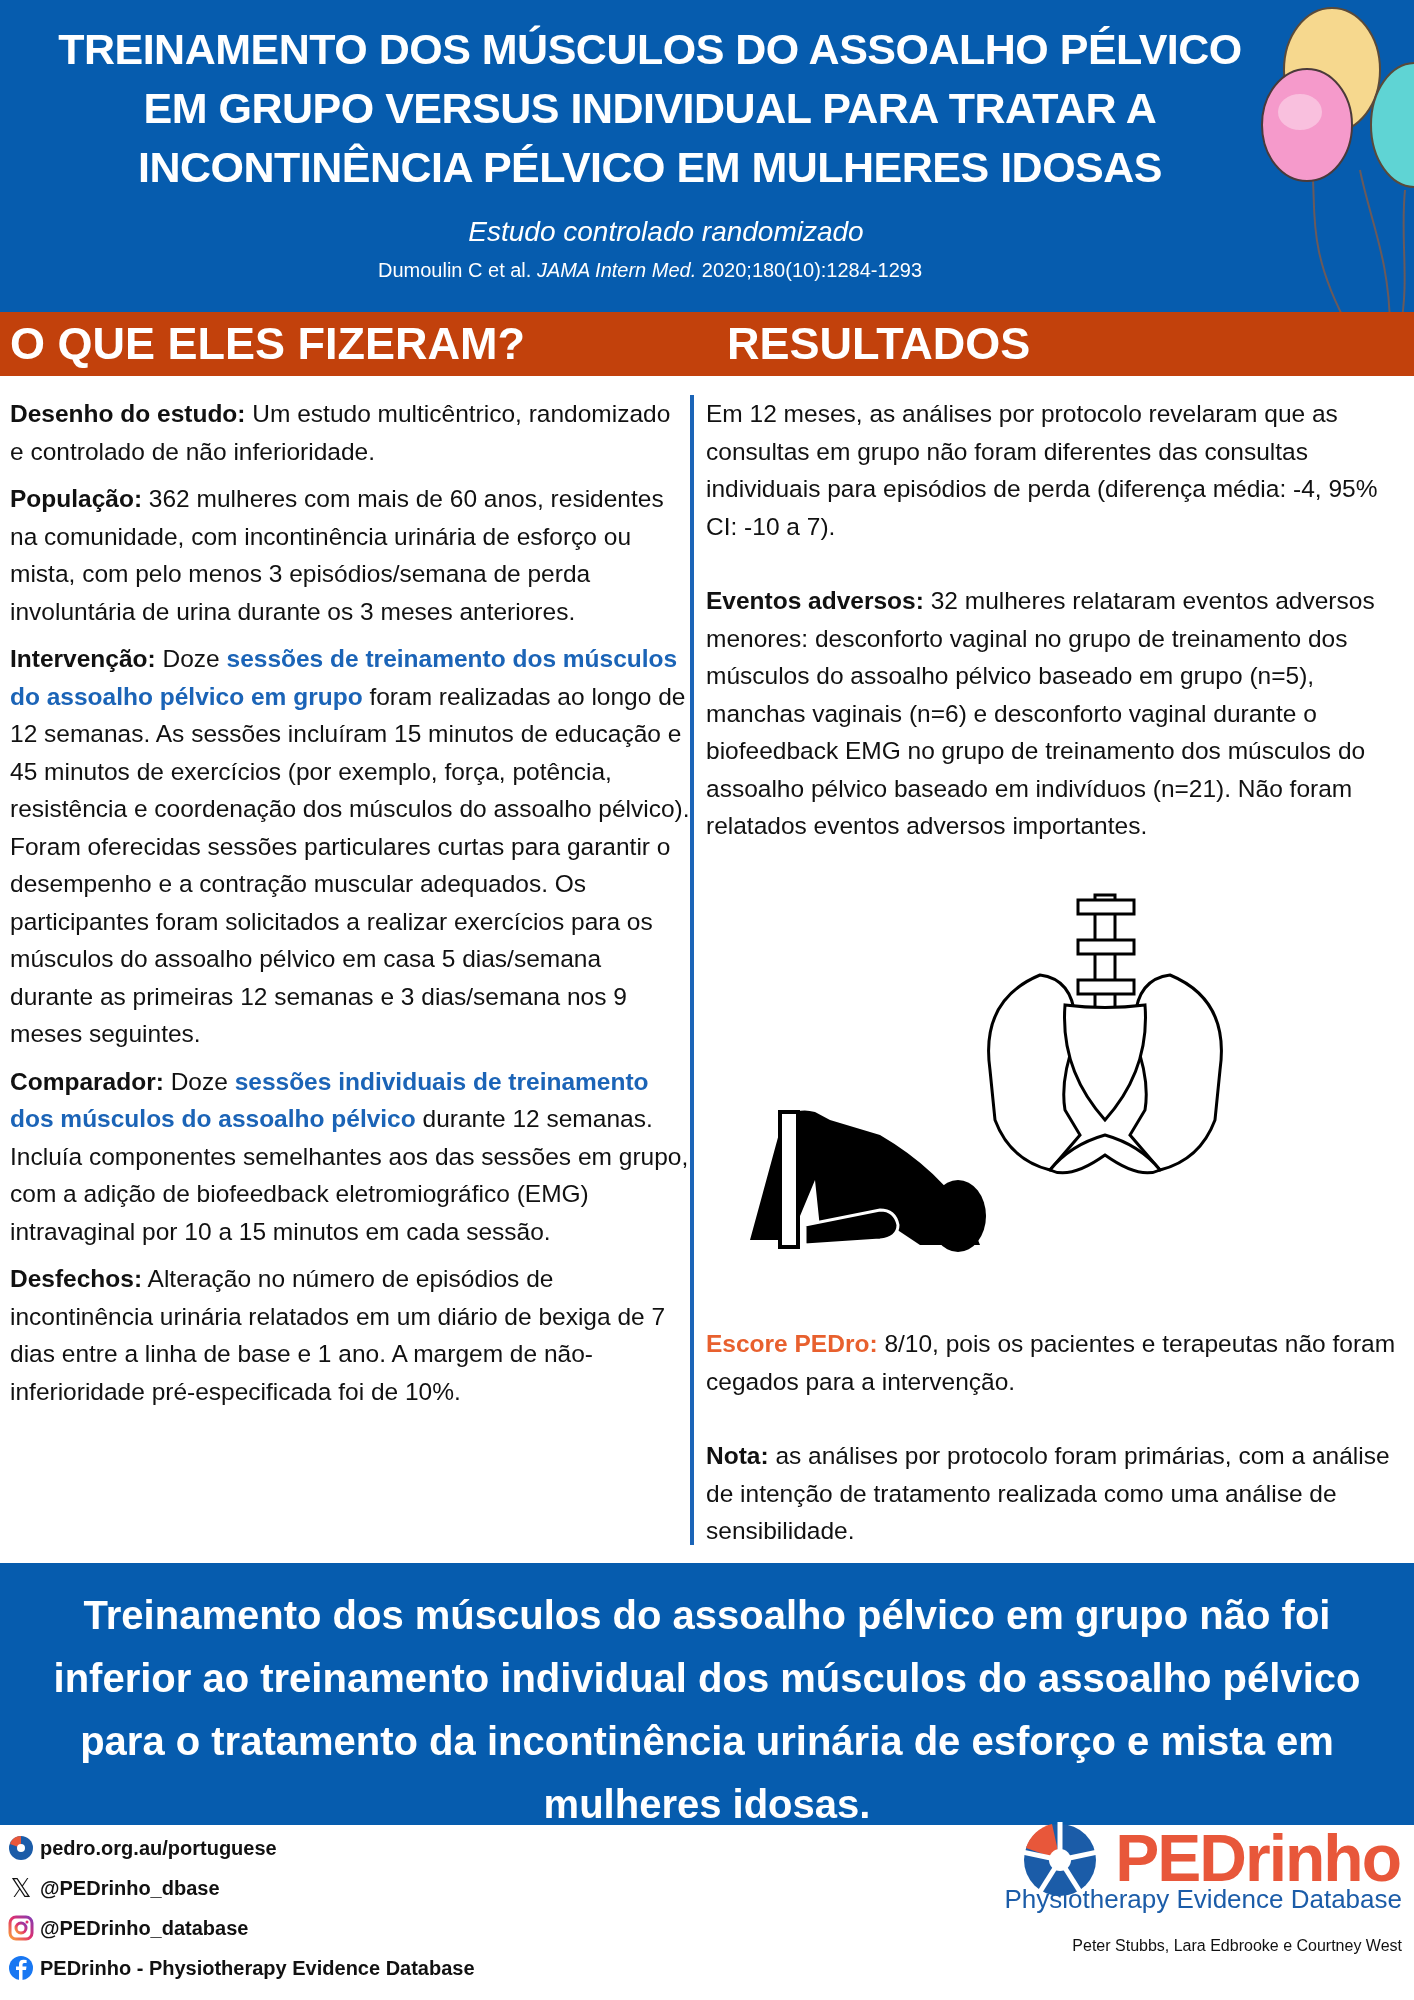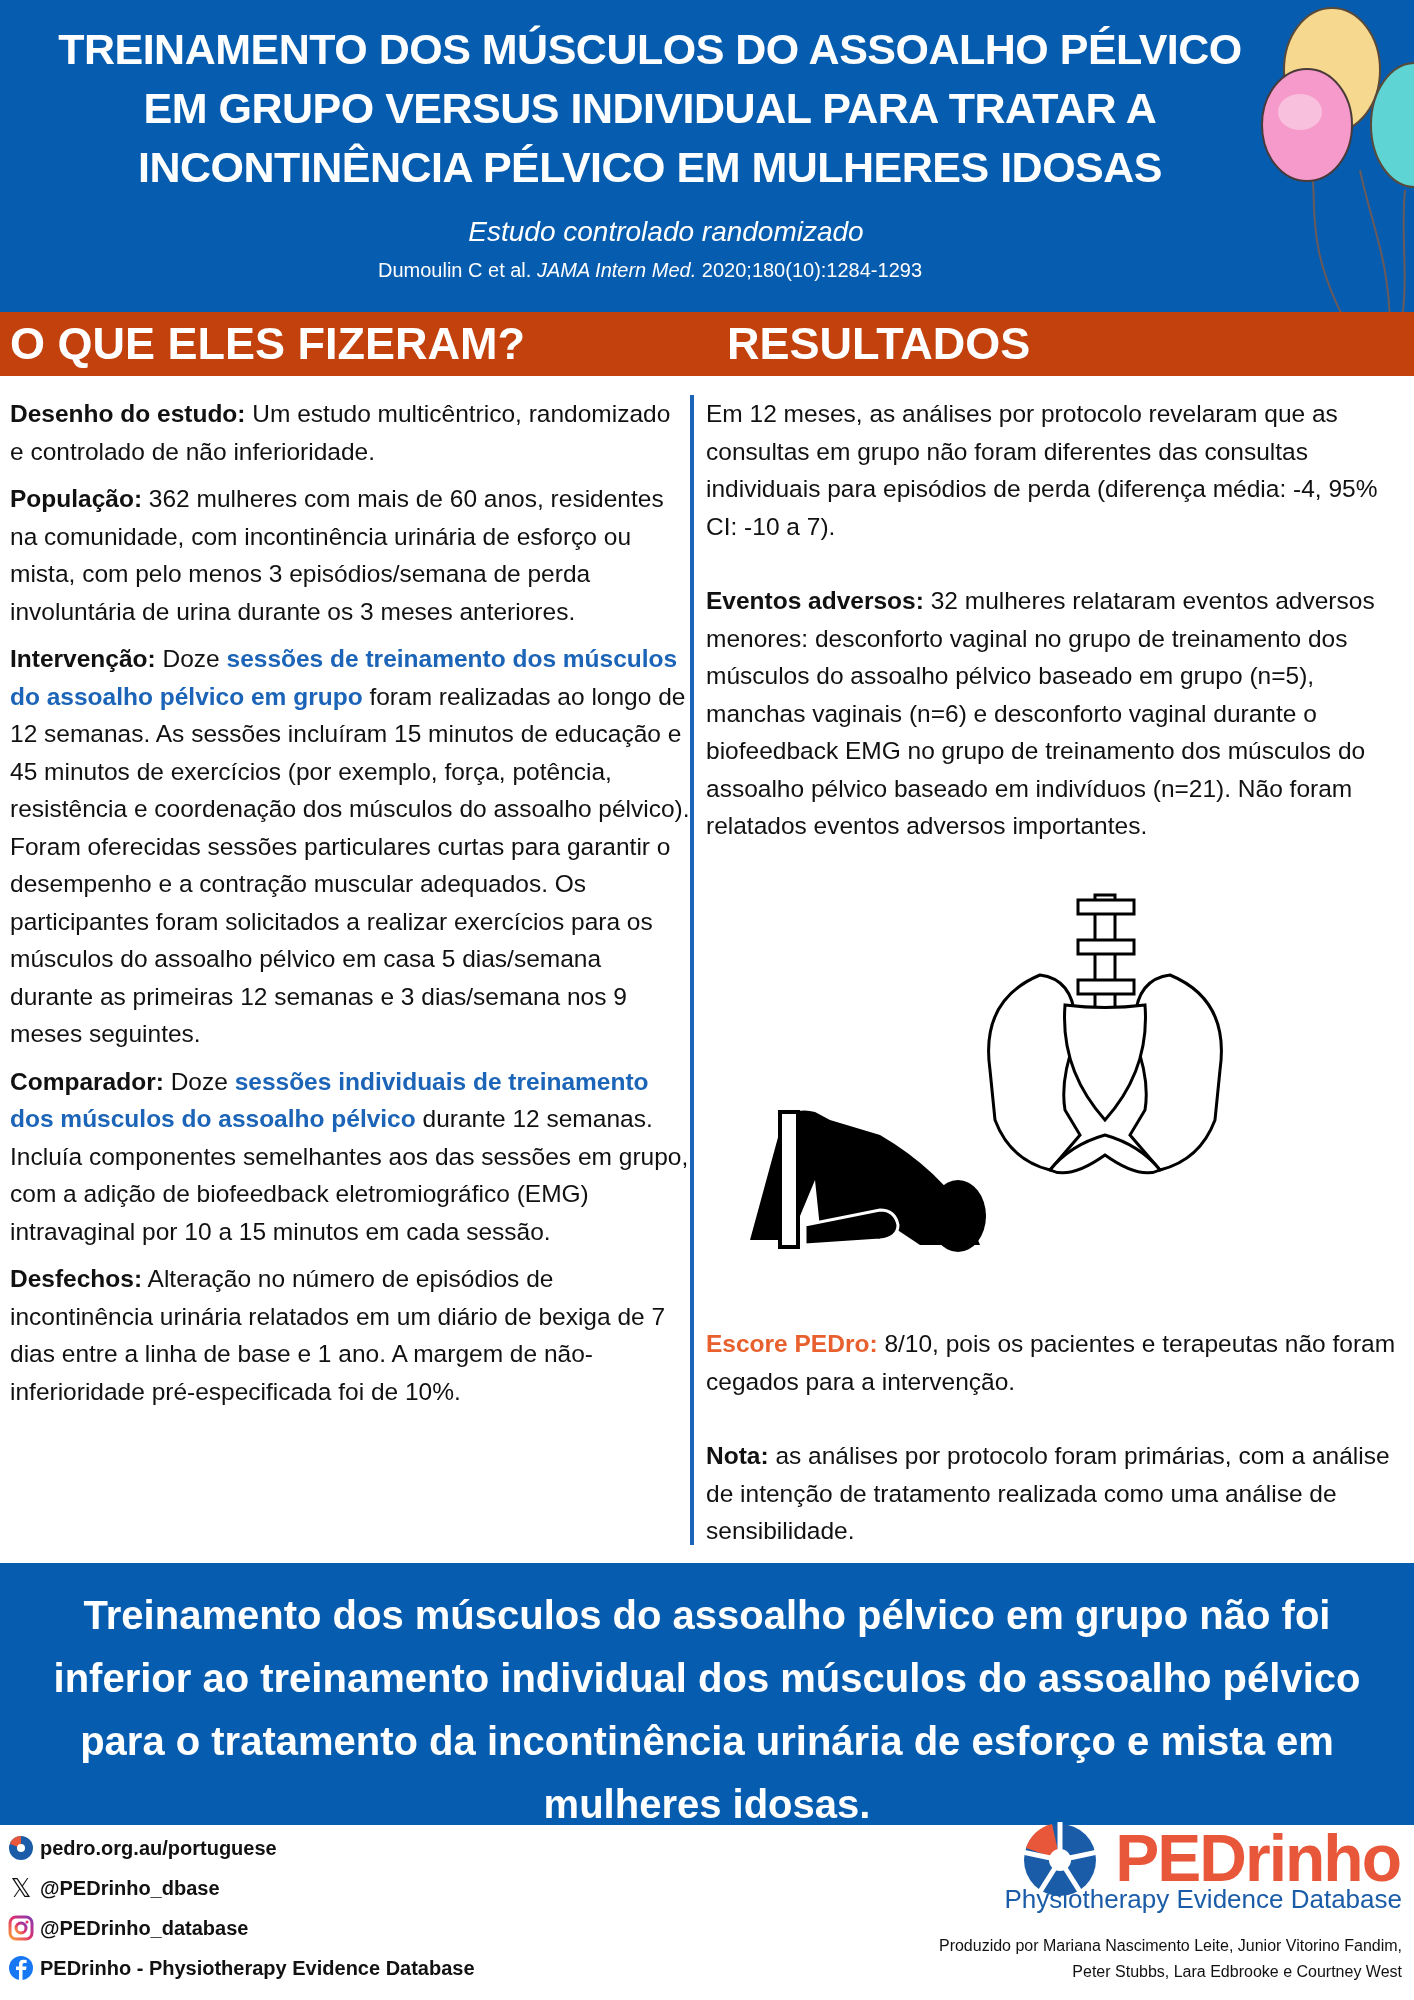--- a/index.html
+++ b/index.html
@@ -188,15 +188,14 @@
     <line x1="38" y1="38" x2="76" y2="30"></line>
     <line x1="38" y1="38" x2="62" y2="76"></line>
     <line x1="38" y1="38" x2="14" y2="76"></line>
     <line x1="38" y1="38" x2="0" y2="30"></line>
   </g>
   <circle cx="38" cy="38" r="11" fill="#fff"></circle>
 </svg>
 <div class="logo-text">PEDrinho</div>
 <div class="logo-sub">Physiotherapy Evidence Database</div>
 <div class="credits">
-  <div>Produzido por Mariana Nascimento Leite, Junior Vitorino Fandim,</div>
   <div>Peter Stubbs, Lara Edbrooke e Courtney West</div>
 </div>
 
 </body></html>

